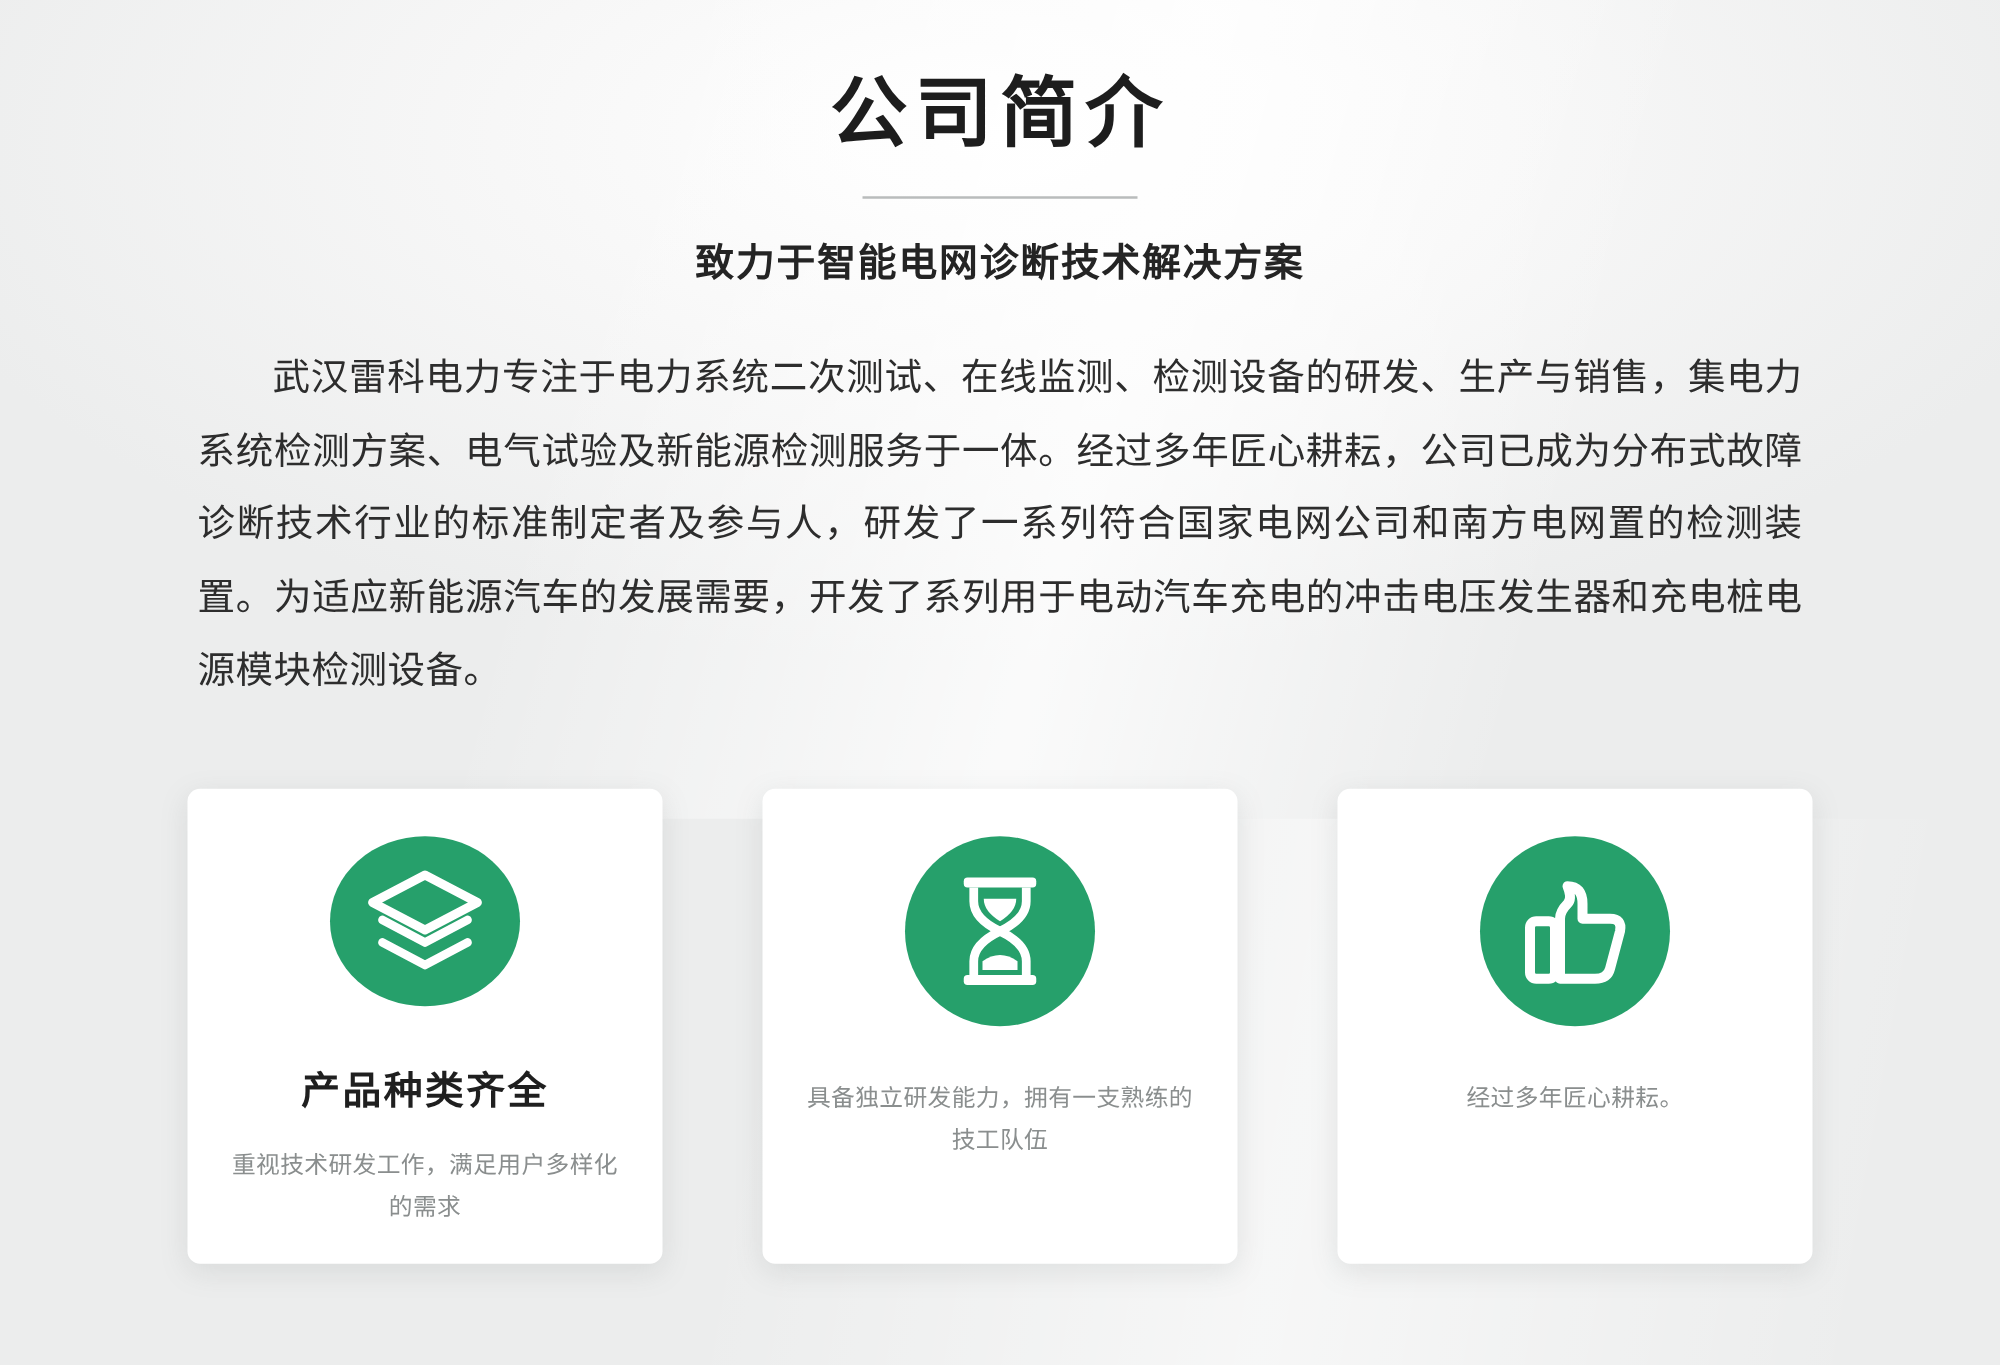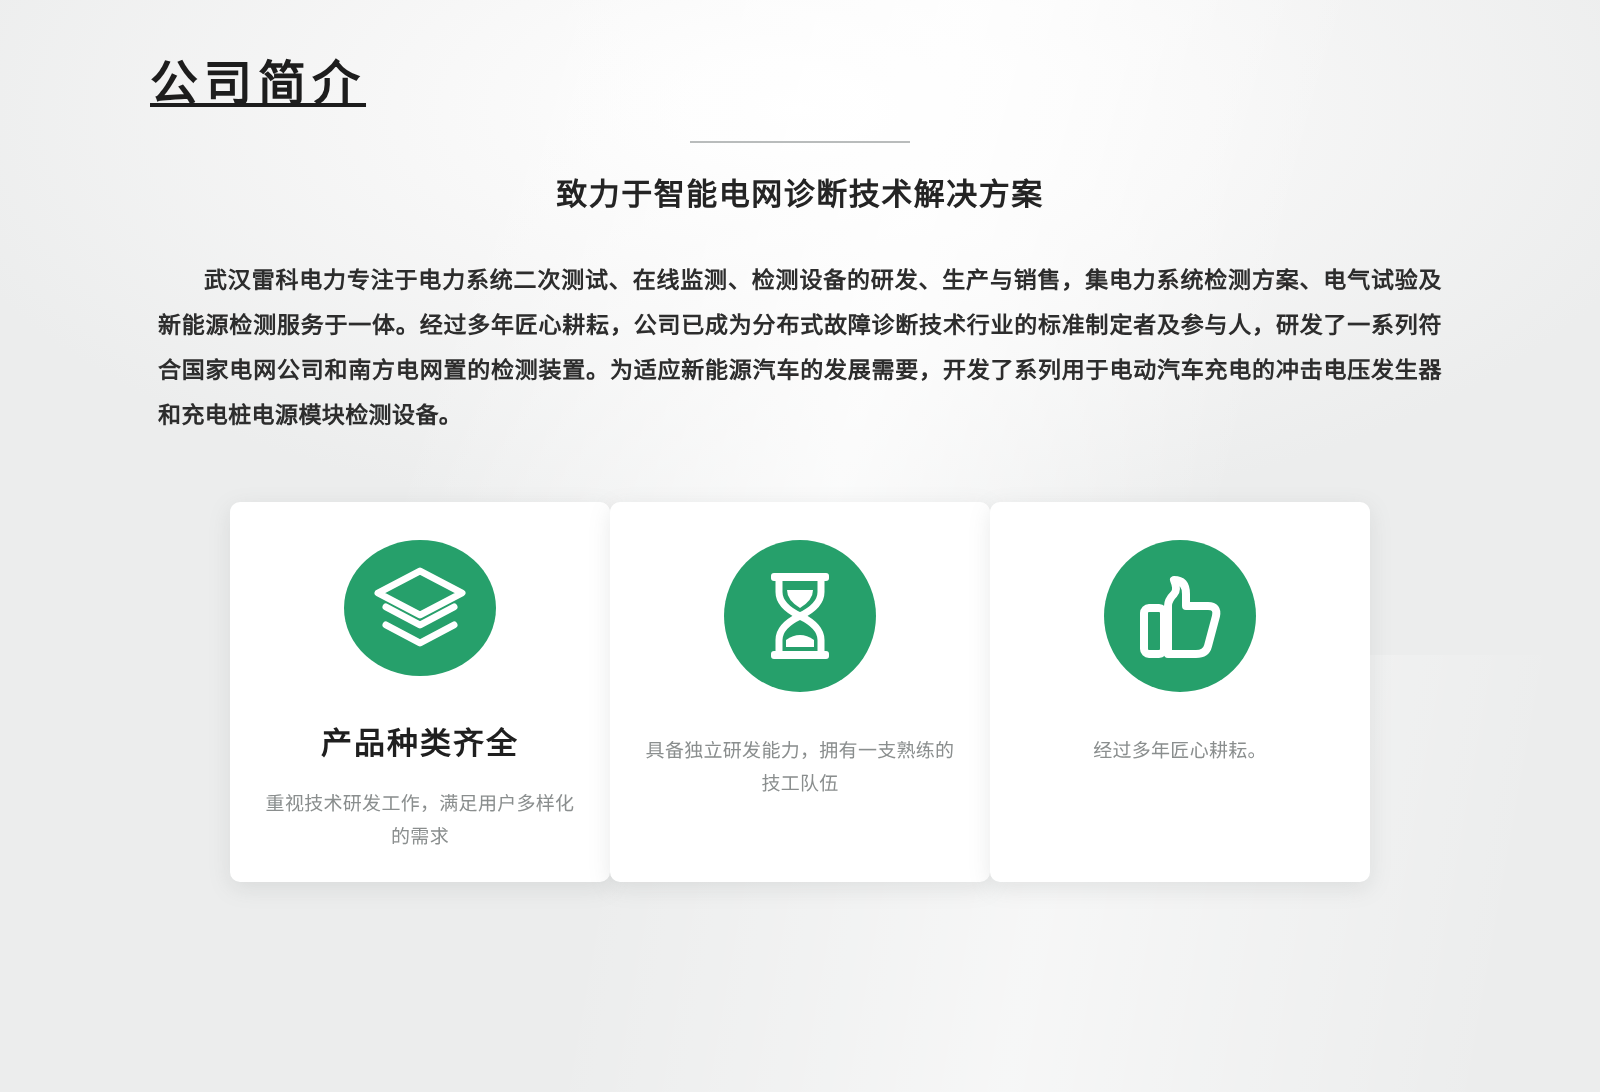--- a/index.html
+++ b/index.html
@@ -50,62 +50,61 @@
   .content {
     position: relative;
     z-index: 2;
     width: 1600px;
     height: 1092px;
     box-sizing: border-box;
     padding: 46px 150px 0 150px;
   }
 
   .title {
-    font-size: 48px;
+    text-align: center;
+    font-size: 62px;
     line-height: 1.15;
     font-weight: 700;
     color: #1d1d1d;
     letter-spacing: 6px;
     margin: 0;
     padding-top: 10px;
-    text-decoration: underline;
   }
 
   .divider {
     width: 220px;
     height: 2px;
     background: #b9bcbc;
     margin: 30px auto 26px auto;
   }
 
   .subtitle {
     text-align: center;
     font-size: 31px;
     font-weight: 700;
     color: #242424;
     letter-spacing: 1.5px;
     margin: 0 0 44px 0;
   }
 
   .body-text {
-    font-size: 23px;
+    font-size: 30px;
     line-height: 1.95;
     color: #2d2d2d;
     text-align: justify;
     text-justify: inter-ideograph;
     text-indent: 2em;
     margin: 0;
     letter-spacing: 0.4px;
     padding: 0 8px;
-    font-weight: bold;
   }
 
   .cards {
     display: flex;
-    justify-content: center;
+    justify-content: space-between;
     margin-top: 64px;
     padding: 0 -10px;
   }
 
   .card {
     width: 380px;
     height: 380px;
     background: #ffffff;
     border-radius: 10px;
     box-shadow: 0 6px 22px rgba(120,125,125,0.16);

